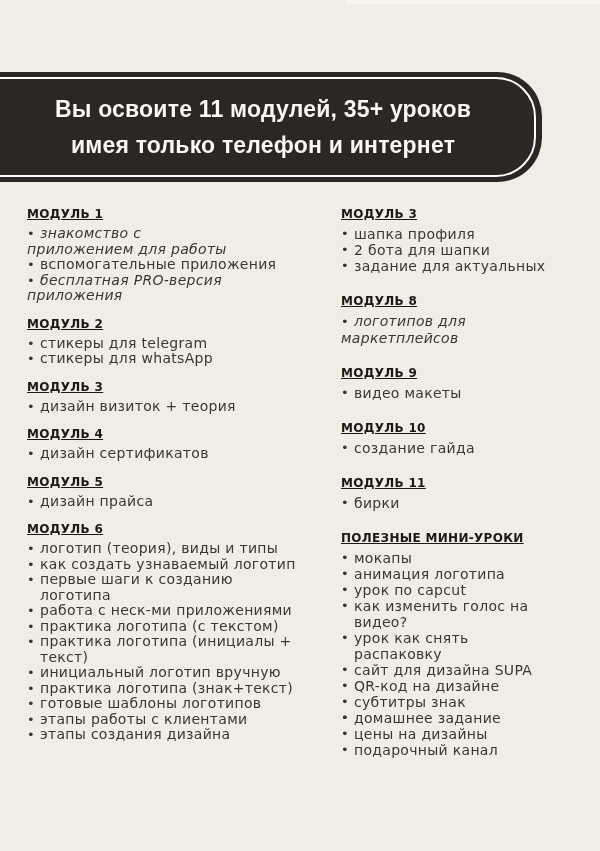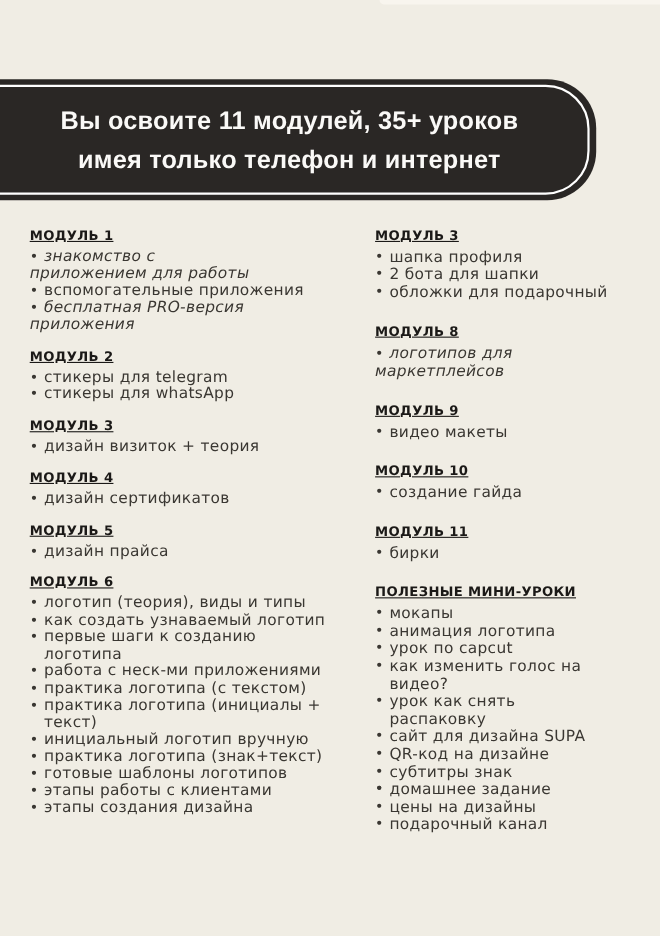--- a/index.html
+++ b/index.html
@@ -167,21 +167,21 @@
           <li class="lesson-item"><span class="bullet">•</span><span class="lesson-text">этапы создания дизайна</span></li>
         </ul>
       </section>
     </div>
   <div class="col col-right" id="col-right">
       <section class="module">
         <h2 class="module-title">МОДУЛЬ 3</h2>
         <ul class="lesson-list">
           <li class="lesson-item"><span class="bullet">•</span><span class="lesson-text">шапка профиля</span></li>
           <li class="lesson-item"><span class="bullet">•</span><span class="lesson-text">2 бота для шапки</span></li>
-          <li class="lesson-item"><span class="bullet">•</span><span class="lesson-text">обложки для подарочный</span></li>
+          <li class="lesson-item"><span class="bullet">•</span><span class="lesson-text">задание для актуальных</span></li>
         </ul>
       </section>
       <section class="module">
         <h2 class="module-title">МОДУЛЬ 8</h2>
         <ul class="lesson-list">
           <li class="lesson-item flush"><span class="bullet">•</span><span class="lesson-text">логотипов для
 маркетплейсов</span></li>
         </ul>
       </section>
       <section class="module">

